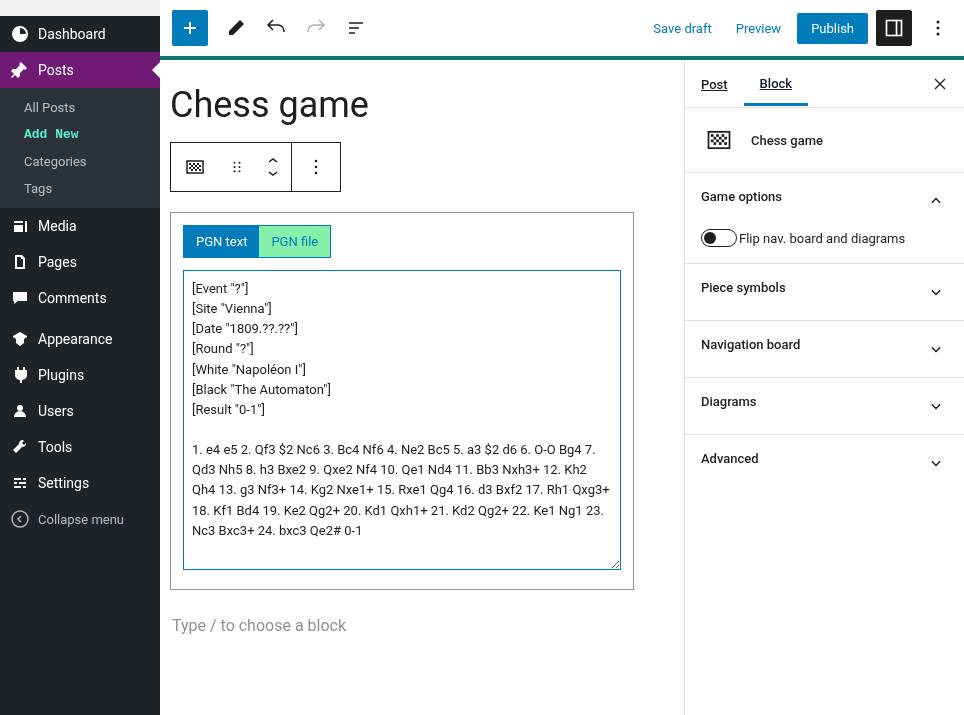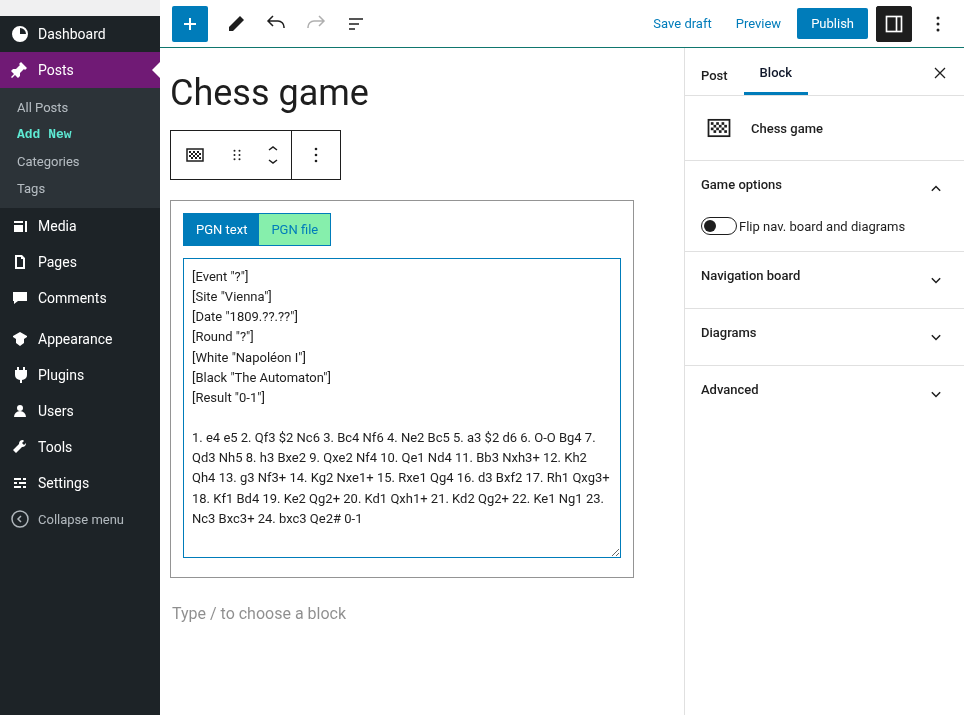--- a/index.html
+++ b/index.html
@@ -7,30 +7,30 @@
 
 
 .sidebar { position: absolute; left: 0; top: 16px; width: 160px; height: 715px; background: #1d2327; color: #f0f0f1; }
 .sidebar-item { display: flex; align-items: center; padding: 8px 8px 8px 10px; color: rgba(240,246,252,.7); cursor: pointer; font-size: 14px; }
 .sidebar-item.top { color: #fff; }
 .sidebar-item .icon { width: 20px; height: 20px; margin-right: 8px; display: flex; align-items: center; justify-content: center; color: rgba(240,246,252,.6); }
 .sidebar-item.top .icon { color: #fff; }
 .sidebar-item.active { background: #701a75; color: #fff; position: relative; }
 .sidebar-item.active .icon { color: #fff; }
 .sidebar-item.active::after { content: ''; position: absolute; right: 0; top: 50%; transform: translateY(-50%); border: 8px solid transparent; border-right-color: #fff; }
-.submenu { background: #2c3338; padding: 6px 5px; }
+.submenu { background: #2c3338; padding: 6px 12px; }
 .submenu-item { padding: 6px 12px; color: rgba(240,246,252,.7); font-size: 13px; cursor: pointer; }
 .submenu-item.current { color: #5eead4; font-weight: 600; font-family: Liberation Mono, monospace; }
 .sidebar-sep { height: 5px; }
 .collapse-item { display: flex; align-items: center; padding: 8px 10px; color: rgba(240,246,252,.7); cursor: pointer; font-size: 13px; }
 .collapse-item .icon { width: 20px; height: 20px; margin-right: 8px; display: flex; align-items: center; justify-content: center; }
 
 
 .editor { position: absolute; left: 160px; top: 0; right: 0; height: 715px; background: #fff; display: flex; flex-direction: column; }
-.topbar { height: 48px; border-bottom: 1px solid #0f766e; display: flex; align-items: center; padding: 0 8px; }
+.topbar { height: 60px; border-bottom: 4px solid #0f766e; display: flex; align-items: center; padding: 0 8px; }
 .topbar-left { display: flex; align-items: center; gap: 4px; }
 .icon-btn { width: 36px; height: 36px; display: flex; align-items: center; justify-content: center; cursor: pointer; border-radius: 2px; color: #1e1e1e; }
 .icon-btn.primary { background: #1e1e1e; color: #fff; margin: 0 6px 0 4px; background: #007cba; }
 .icon-btn.primary { background: #007cba; }
 .topbar-right { margin-left: auto; display: flex; align-items: center; gap: 8px; }
 .link-btn { color: #007cba; cursor: pointer; padding: 6px 8px; font-size: 13px; }
 .publish-btn { background: #007cba; color: #fff; padding: 8px 14px; border-radius: 2px; cursor: pointer; font-size: 13px; }
 .square-btn { width: 36px; height: 36px; border: 1px solid #1e1e1e; background: #1e1e1e; color: #fff; display: flex; align-items: center; justify-content: center; cursor: pointer; border-radius: 2px; }
 
 .editor-body { flex: 1; display: flex; overflow: hidden; }
@@ -48,21 +48,21 @@
 .chess-block { margin: 20px 10px 10px 10px; border: 1px solid #949494; padding: 0; }
 .pgn-tabs { display: flex; border-bottom: 1px solid #007cba; margin: 12px 12px 8px 12px; width: fit-content; border: 1px solid #007cba; }
 .pgn-tab { padding: 8px 12px; cursor: pointer; font-size: 13px; color: #007cba; background: #86efac; }
 .pgn-tab.active { background: #007cba; color: #fff; }
 .pgn-textarea { width: calc(100% - 24px); margin: 4px 12px 16px 12px; min-height: 300px; border: 1px solid #007cba; padding: 8px; font-family: -apple-system, BlinkMacSystemFont, "Segoe UI", Roboto, sans-serif; font-size: 13px; line-height: 1.55; resize: vertical; outline: none; white-space: pre-wrap; color: #1e1e1e; }
 
 .placeholder-line { color: rgba(30,30,30,.5); font-size: 16px; padding: 16px 12px; }
 
 
 .settings { width: 280px; border-left: 1px solid #e0e0e0; background: #fff; overflow-y: auto; }
-.settings-tabs { display: flex; border-bottom: 1px solid #e0e0e0; position: relative; height: 48px; align-items: flex-end; }
+.settings-tabs { display: flex; border-bottom: 1px solid #e0e0e0; position: relative; height: 48px; align-items: center; text-decoration: underline; }
 .settings-tab { padding: 14px 16px 12px 16px; cursor: pointer; font-size: 13px; color: #1e1e1e; font-weight: 500; }
 .settings-tab.active { border-bottom: 3px solid #007cba; color: #0f172a; }
 .settings-close { margin-left: auto; padding: 12px 14px; cursor: pointer; display: flex; align-items: center; justify-content: center; }
 .block-card { display: flex; align-items: center; padding: 14px 16px; gap: 14px; }
 .block-card .bicon { width: 36px; height: 36px; display: flex; align-items: center; justify-content: center; }
 .block-card .bname { font-size: 13px; font-weight: 500; }
 .panel-section { border-top: 1px solid #e0e0e0; }
 .panel-head { display: flex; justify-content: space-between; padding: 16px; cursor: pointer; font-weight: 500; font-size: 13px; }
 .panel-body { padding: 0 16px 16px 16px; display: flex; align-items: center; gap: 2px; }
 .toggle { width: 36px; height: 18px; border: 1px solid #1e1e1e; border-radius: 9px; position: relative; background: #fff; cursor: pointer; }
@@ -341,20 +341,30 @@
                 <path d="M7 14l5-5 5 5"></path>
               </svg>
             </span>
         </div>
         <div class="panel-body">
           <div class="toggle"></div>
           <span>Flip nav. board and diagrams</span>
         </div>
       </div>
 
+      <div class="panel-section">
+        <div class="panel-head">
+          <span>Piece symbols</span>
+          <span class="chevron">
+              <svg width="20" height="20" viewBox="0 0 24 24" fill="none" stroke="#1e1e1e" stroke-width="1.8">
+                <path d="M7 10l5 5 5-5"></path>
+              </svg>
+            </span>
+        </div>
+      </div>
 
       <div class="panel-section">
         <div class="panel-head">
           <span>Navigation board</span>
           <span class="chevron">
               <svg width="20" height="20" viewBox="0 0 24 24" fill="none" stroke="#1e1e1e" stroke-width="1.8">
                 <path d="M7 10l5 5 5-5"></path>
               </svg>
             </span>
         </div>

